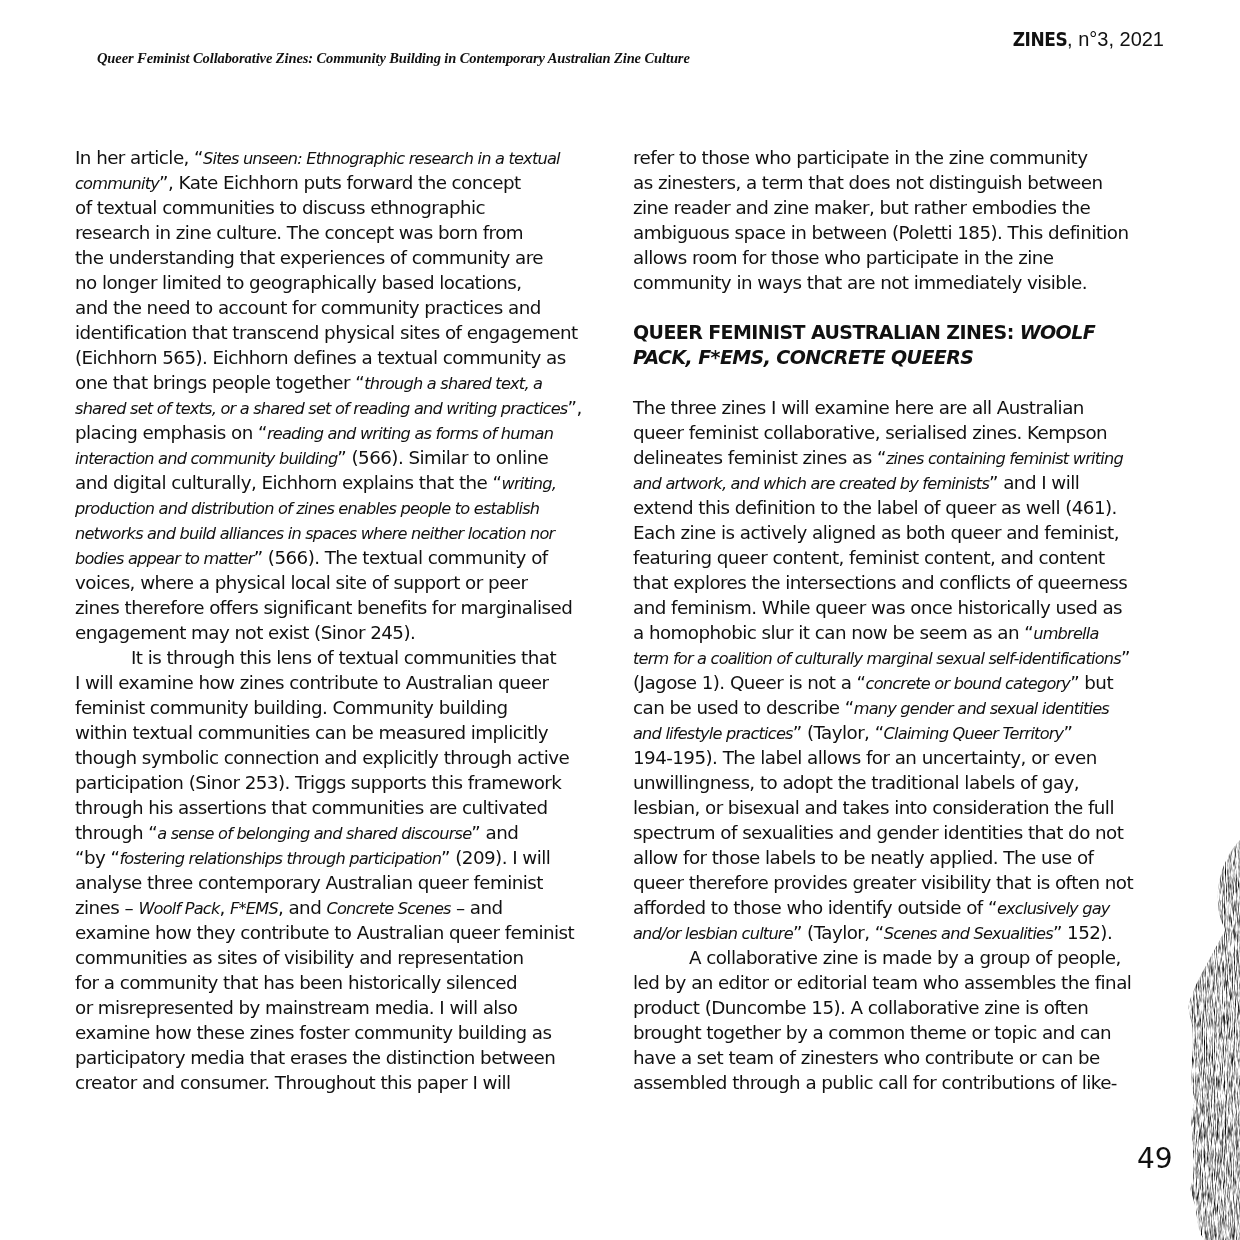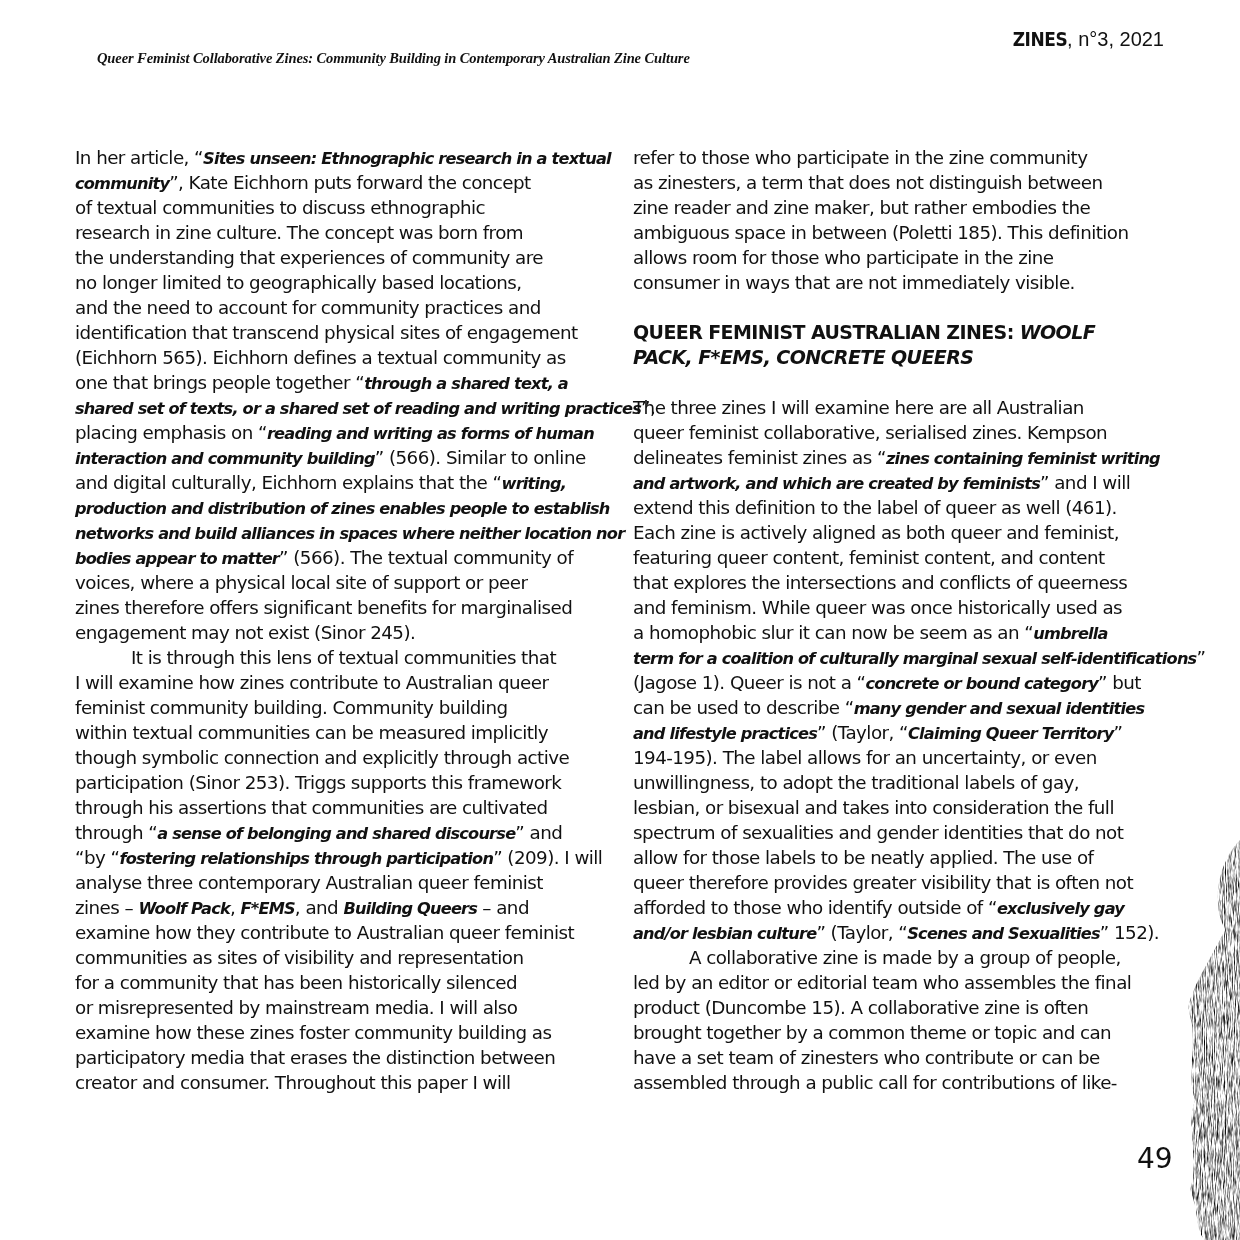--- a/index.html
+++ b/index.html
@@ -17,21 +17,21 @@
     .journal .brand { font-family: "DejaVu Sans", sans-serif; font-weight: bold; font-size: 20px; letter-spacing: -0.5px; transform: scaleX(0.85); display: inline-block; transform-origin: right; }
     .column {
       position: absolute; top: 145px; width: 540px;
       font-family: "DejaVu Sans", "Liberation Sans", sans-serif;
       font-size: 18.3px; line-height: 25px; color: #111;
     }
     .col-left { left: 75px; }
     .col-right { left: 633px; }
     .line { white-space: nowrap; height: 25px; letter-spacing: -0.55px; }
     .line.indent { padding-left: 56px; }
-    .line .it { font-style: italic; font-size: 16.2px; letter-spacing: -0.8px; font-family: "DejaVu Sans", sans-serif; font-weight: 700; }
+    .line .it { font-style: italic; font-size: 16.2px; letter-spacing: -0.8px; font-family: "DejaVu Sans", sans-serif; font-weight: 400; }
     .blank { height: 25px; }
     .heading {
       font-family: "DejaVu Sans", sans-serif; font-weight: bold; font-size: 19px; line-height: 25px;
       letter-spacing: -0.6px; margin: 0;
     }
     .heading .it { font-style: italic; }
     .page-number {
       position: absolute; left: 1137px; top: 1142px;
       font-family: "DejaVu Sans", sans-serif; font-size: 28px; color: #111;
     }
@@ -69,38 +69,38 @@
     <div class="line indent"><span>It is through this lens of textual communities that</span></div>
     <div class="line"><span>I will examine how zines contribute to Australian queer</span></div>
     <div class="line"><span>feminist community building. Community building</span></div>
     <div class="line"><span>within textual communities can be measured implicitly</span></div>
     <div class="line"><span>though symbolic connection and explicitly through active</span></div>
     <div class="line"><span>participation (Sinor 253). Triggs supports this framework</span></div>
     <div class="line"><span>through his assertions that communities are cultivated</span></div>
     <div class="line"><span>through “</span><span class="it">a sense of belonging and shared discourse</span><span>” and</span></div>
     <div class="line"><span>“by “</span><span class="it">fostering relationships through participation</span><span>” (209). I will</span></div>
     <div class="line"><span>analyse three contemporary Australian queer feminist</span></div>
-    <div class="line"><span>zines – </span><span class="it">Woolf Pack</span><span>, </span><span class="it">F*EMS</span><span>, and </span><span class="it">Building Queers</span><span> – and</span></div>
+    <div class="line"><span>zines – </span><span class="it">Woolf Pack</span><span>, </span><span class="it">F*EMS</span><span>, and </span><span class="it">Concrete Scenes</span><span> – and</span></div>
     <div class="line"><span>examine how they contribute to Australian queer feminist</span></div>
     <div class="line"><span>communities as sites of visibility and representation</span></div>
     <div class="line"><span>for a community that has been historically silenced</span></div>
     <div class="line"><span>or misrepresented by mainstream media. I will also</span></div>
     <div class="line"><span>examine how these zines foster community building as</span></div>
     <div class="line"><span>participatory media that erases the distinction between</span></div>
     <div class="line"><span>creator and consumer. Throughout this paper I will</span></div>
   </div>
 
 <div class="column col-right">
   <div id="right-intro">
       <div class="line"><span>refer to those who participate in the zine community</span></div>
       <div class="line"><span>as zinesters, a term that does not distinguish between</span></div>
       <div class="line"><span>zine reader and zine maker, but rather embodies the</span></div>
       <div class="line"><span>ambiguous space in between (Poletti 185). This definition</span></div>
       <div class="line"><span>allows room for those who participate in the zine</span></div>
-      <div class="line"><span>consumer in ways that are not immediately visible.</span></div>
+      <div class="line"><span>community in ways that are not immediately visible.</span></div>
     </div>
   <div class="blank"></div>
   <h2 class="heading">
     <div><span>QUEER FEMINIST AUSTRALIAN ZINES: </span><span class="it">WOOLF</span></div>
     <div class="it">PACK, F*EMS, CONCRETE QUEERS</div>
   </h2>
   <div class="blank"></div>
   <div id="right-body">
       <div class="line"><span>The three zines I will examine here are all Australian</span></div>
       <div class="line"><span>queer feminist collaborative, serialised zines. Kempson</span></div>

